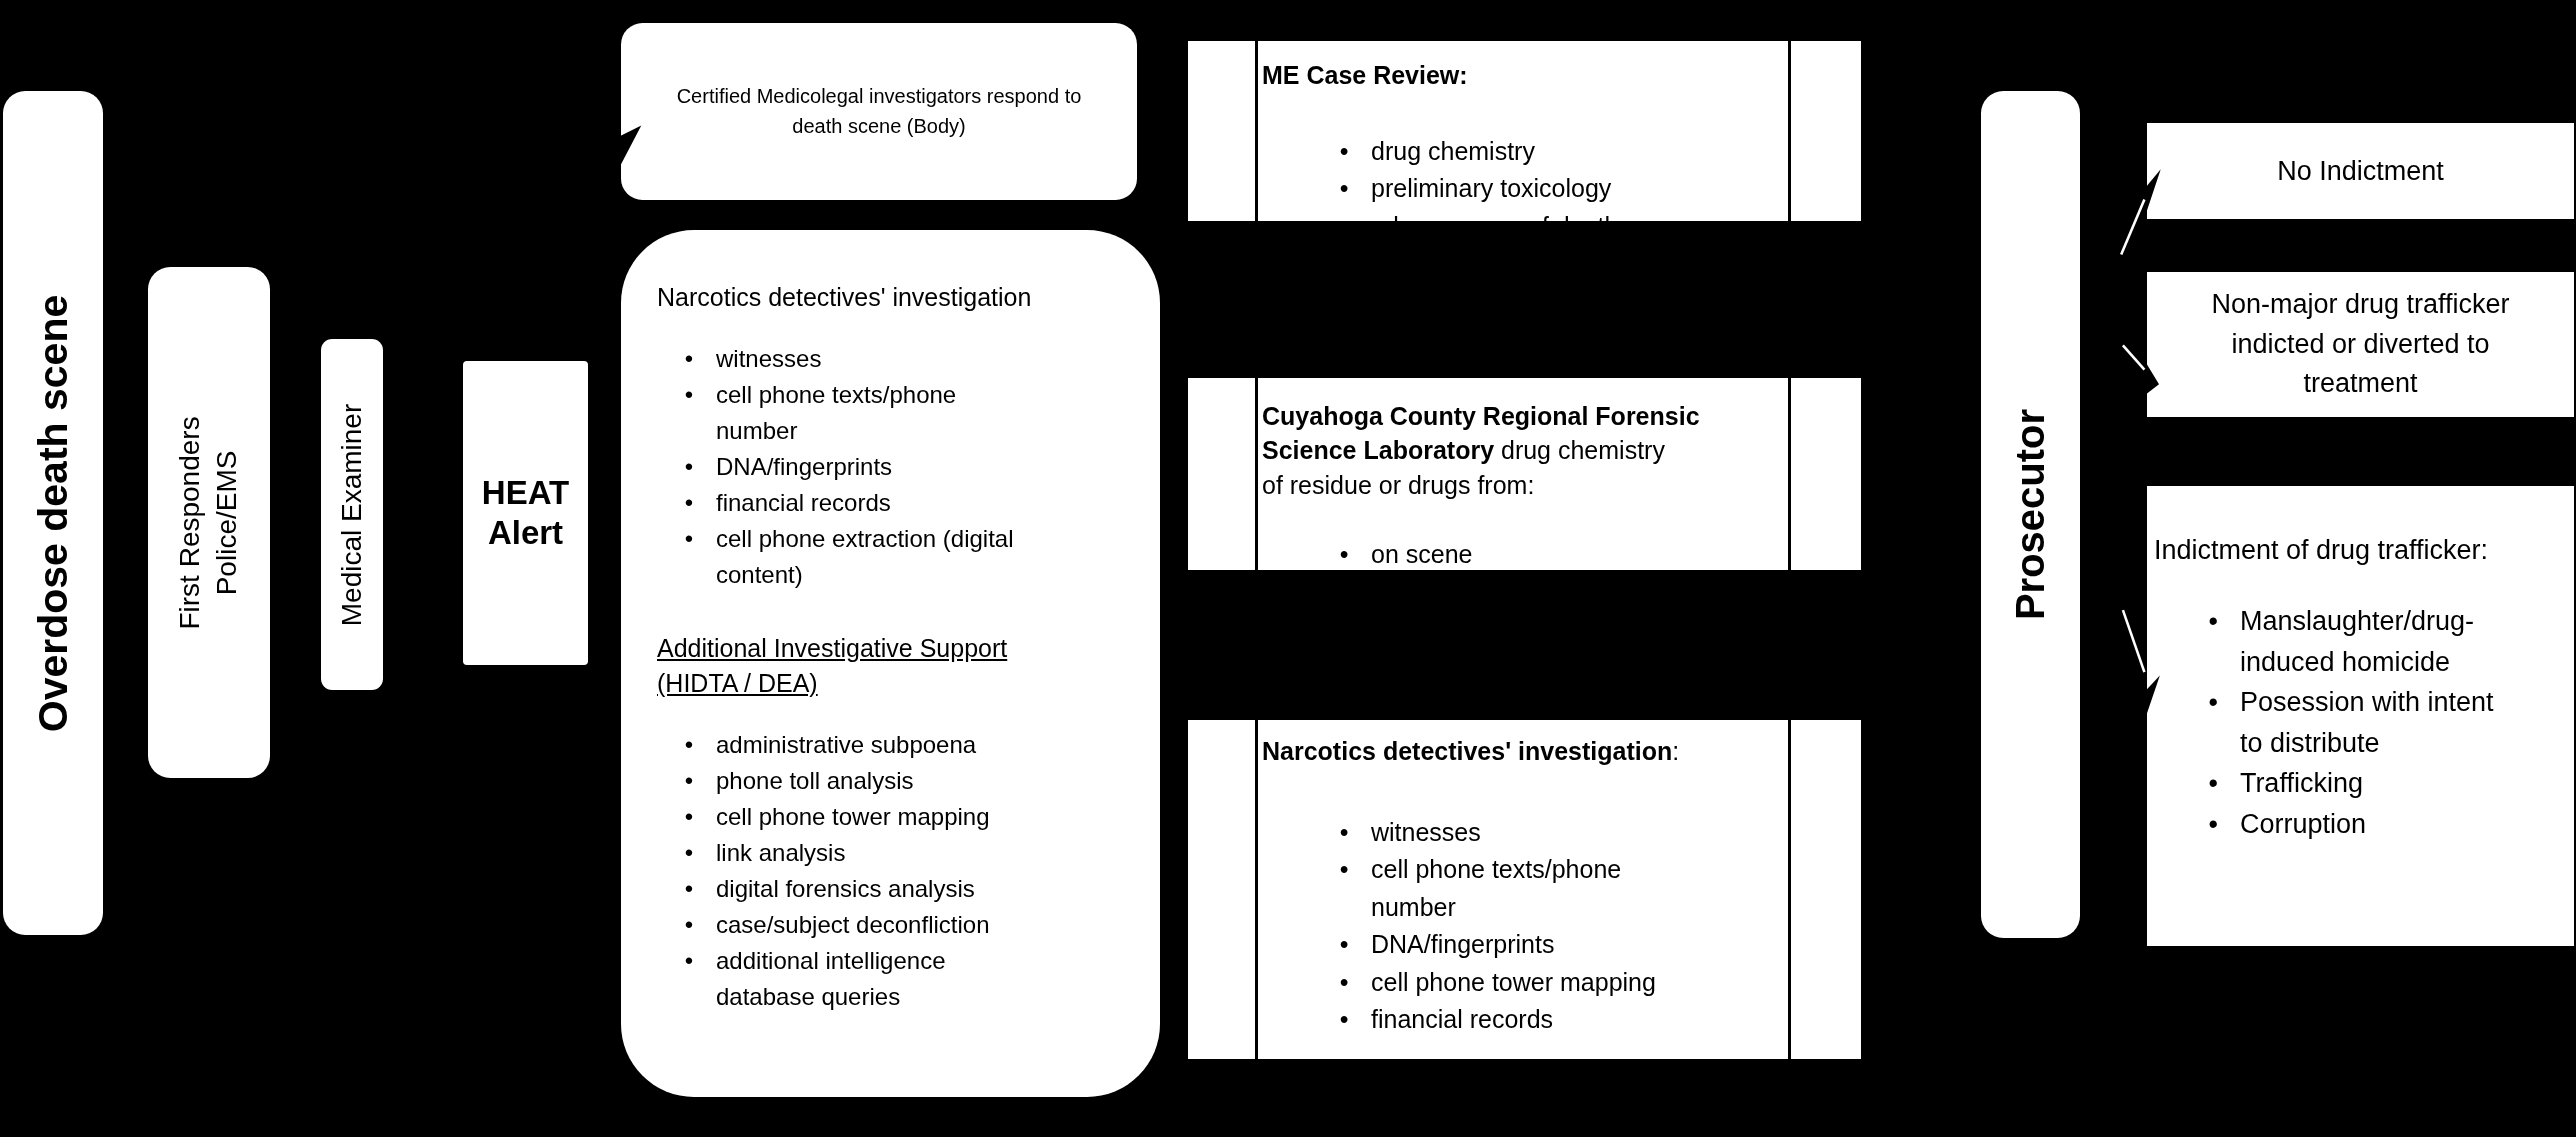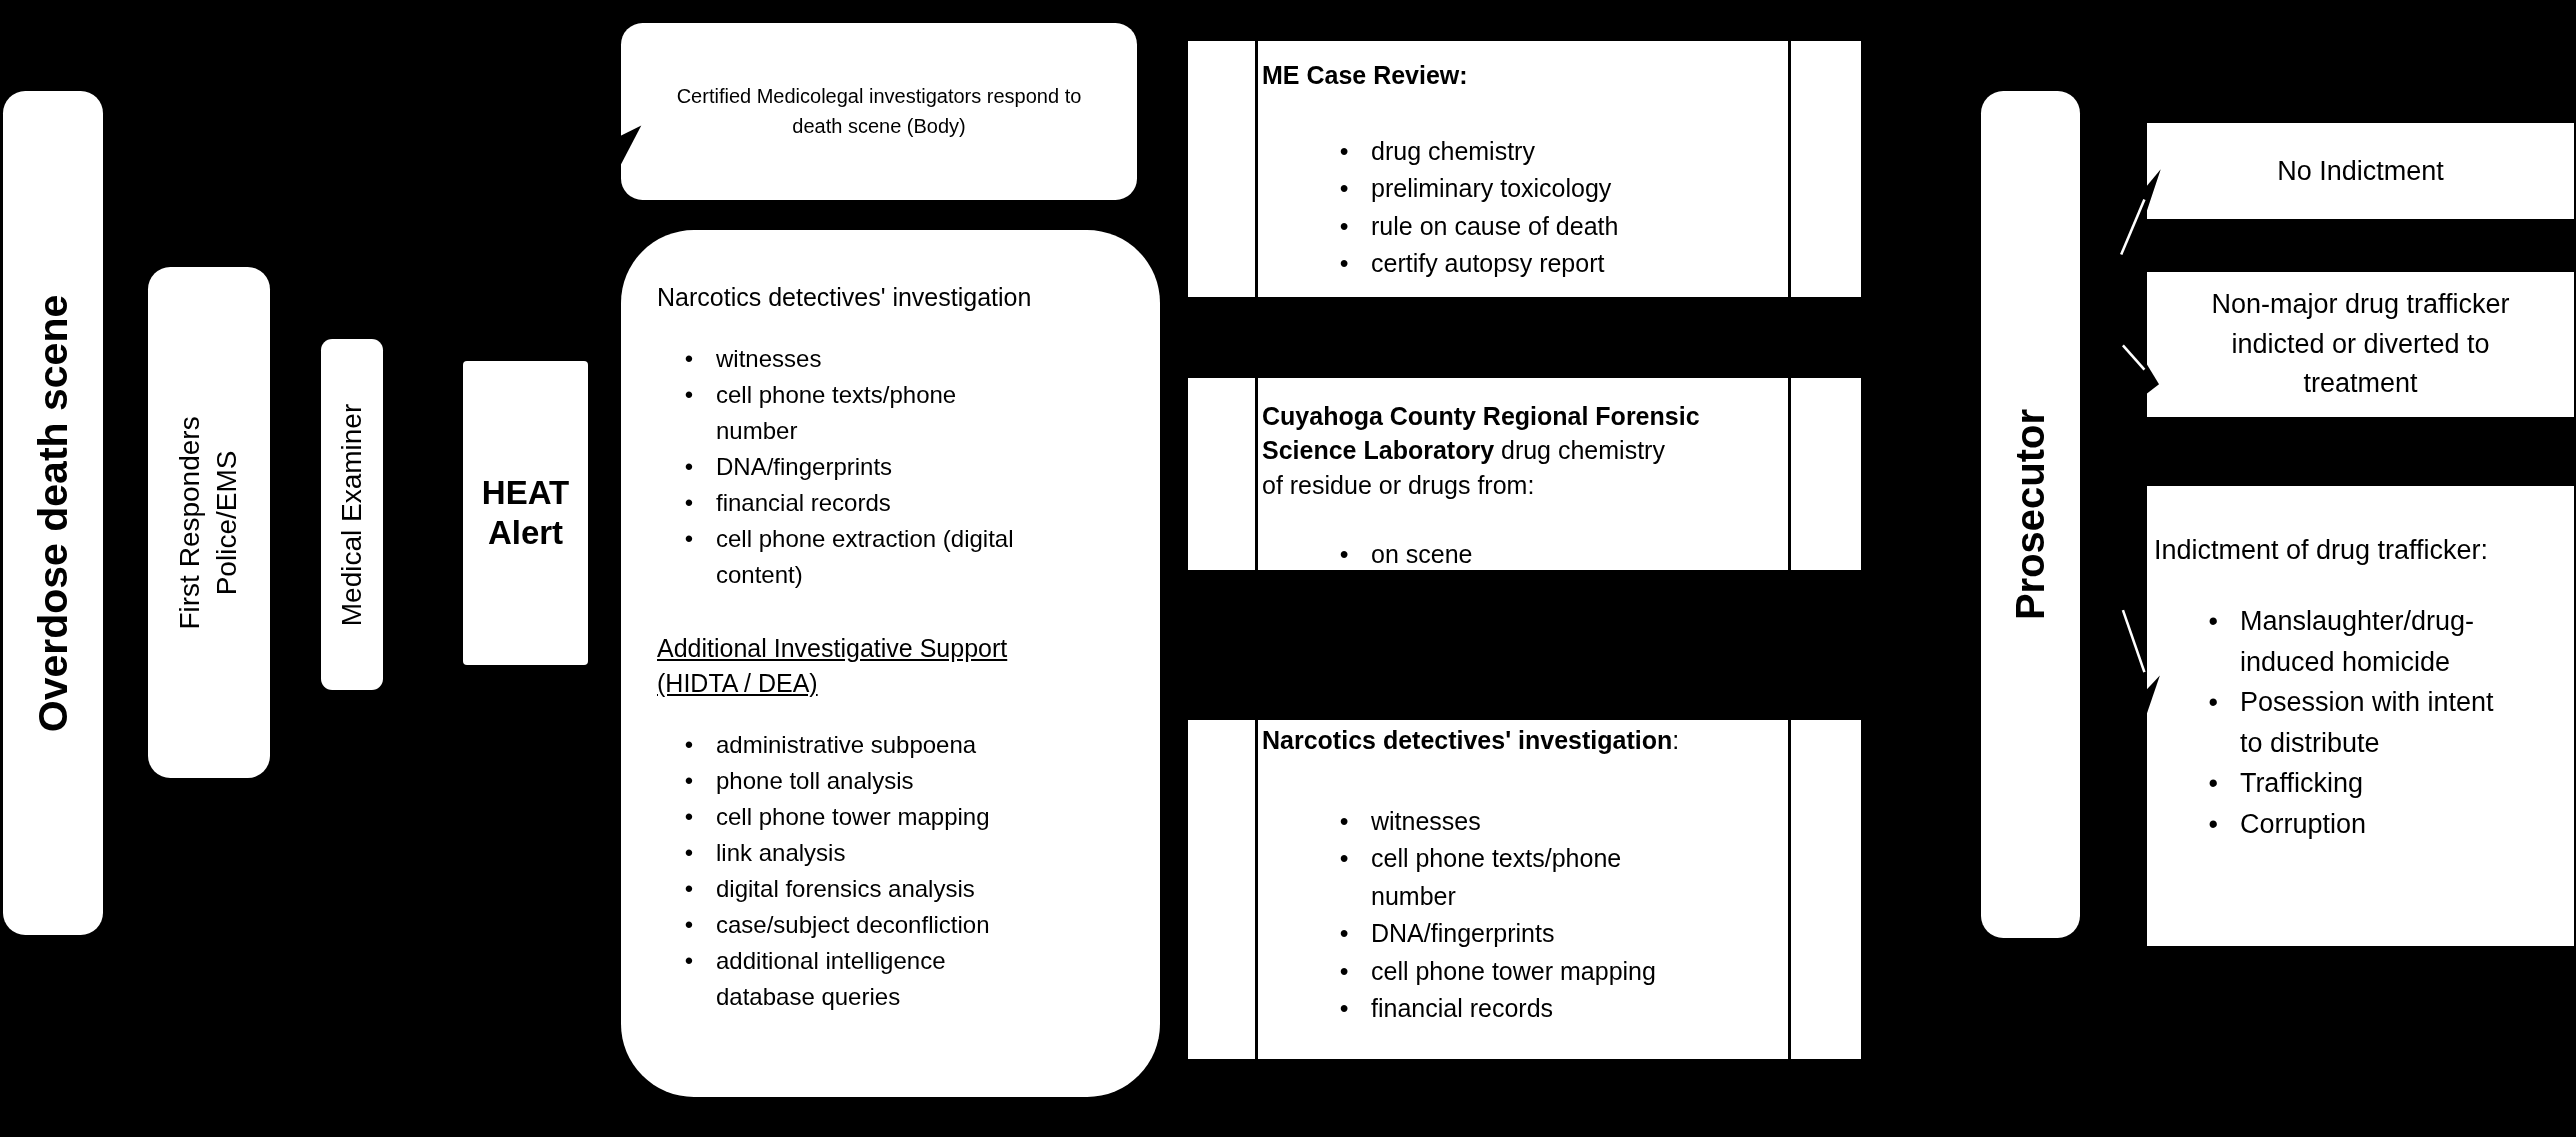--- a/index.html
+++ b/index.html
@@ -42,23 +42,23 @@
   .bigbox .sub{margin-top:38px;text-decoration:underline;}
   .bigbox li{max-width:309px;}
   li{position:relative;padding-left:33px;line-height:1.5;}
   li::before{content:"\2022";position:absolute;left:1.7px;}
 
   
   .pbx{left:1188px;width:673px;font-size:25px;}
   .pbx .vrule{position:absolute;top:0;bottom:0;width:2.6px;background:var(--ink);}
   .pbx .vrule.l{left:67px;} .pbx .vrule.r{right:70px;}
   .pbx .content{position:absolute;left:74px;right:79px;top:0;bottom:0;}
-  .pbx-me{top:41px;height:256px;} .pbx-me .content{padding-top:17px;}
+  .pbx-me{top:41px;height:180px;} .pbx-me .content{padding-top:17px;}
   .pbx-lab{top:378px;height:192px;} .pbx-lab .content{padding-top:20.6px;}
-  .pbx-narc{top:720px;height:339px;} .pbx-narc .content{padding-top:3px;}
+  .pbx-narc{top:720px;height:339px;} .pbx-narc .content{padding-top:14px;}
   .pbx .ttl{font-weight:bold;line-height:1.38;}
   .pbx .ttl .rest{font-weight:normal;}
   .pbx ul{list-style:none;padding:0;margin:40px 0 0 76px;}
   .pbx-lab ul{margin-top:34px;}
   .pbx-narc ul{margin-top:45px;}
   .pbx li{max-width:318px;}
 
   
   .prosecutor{left:1981px;top:91px;width:99px;height:847px;}
   .prosecutor .vtext{font-size:40px;font-weight:bold;}

